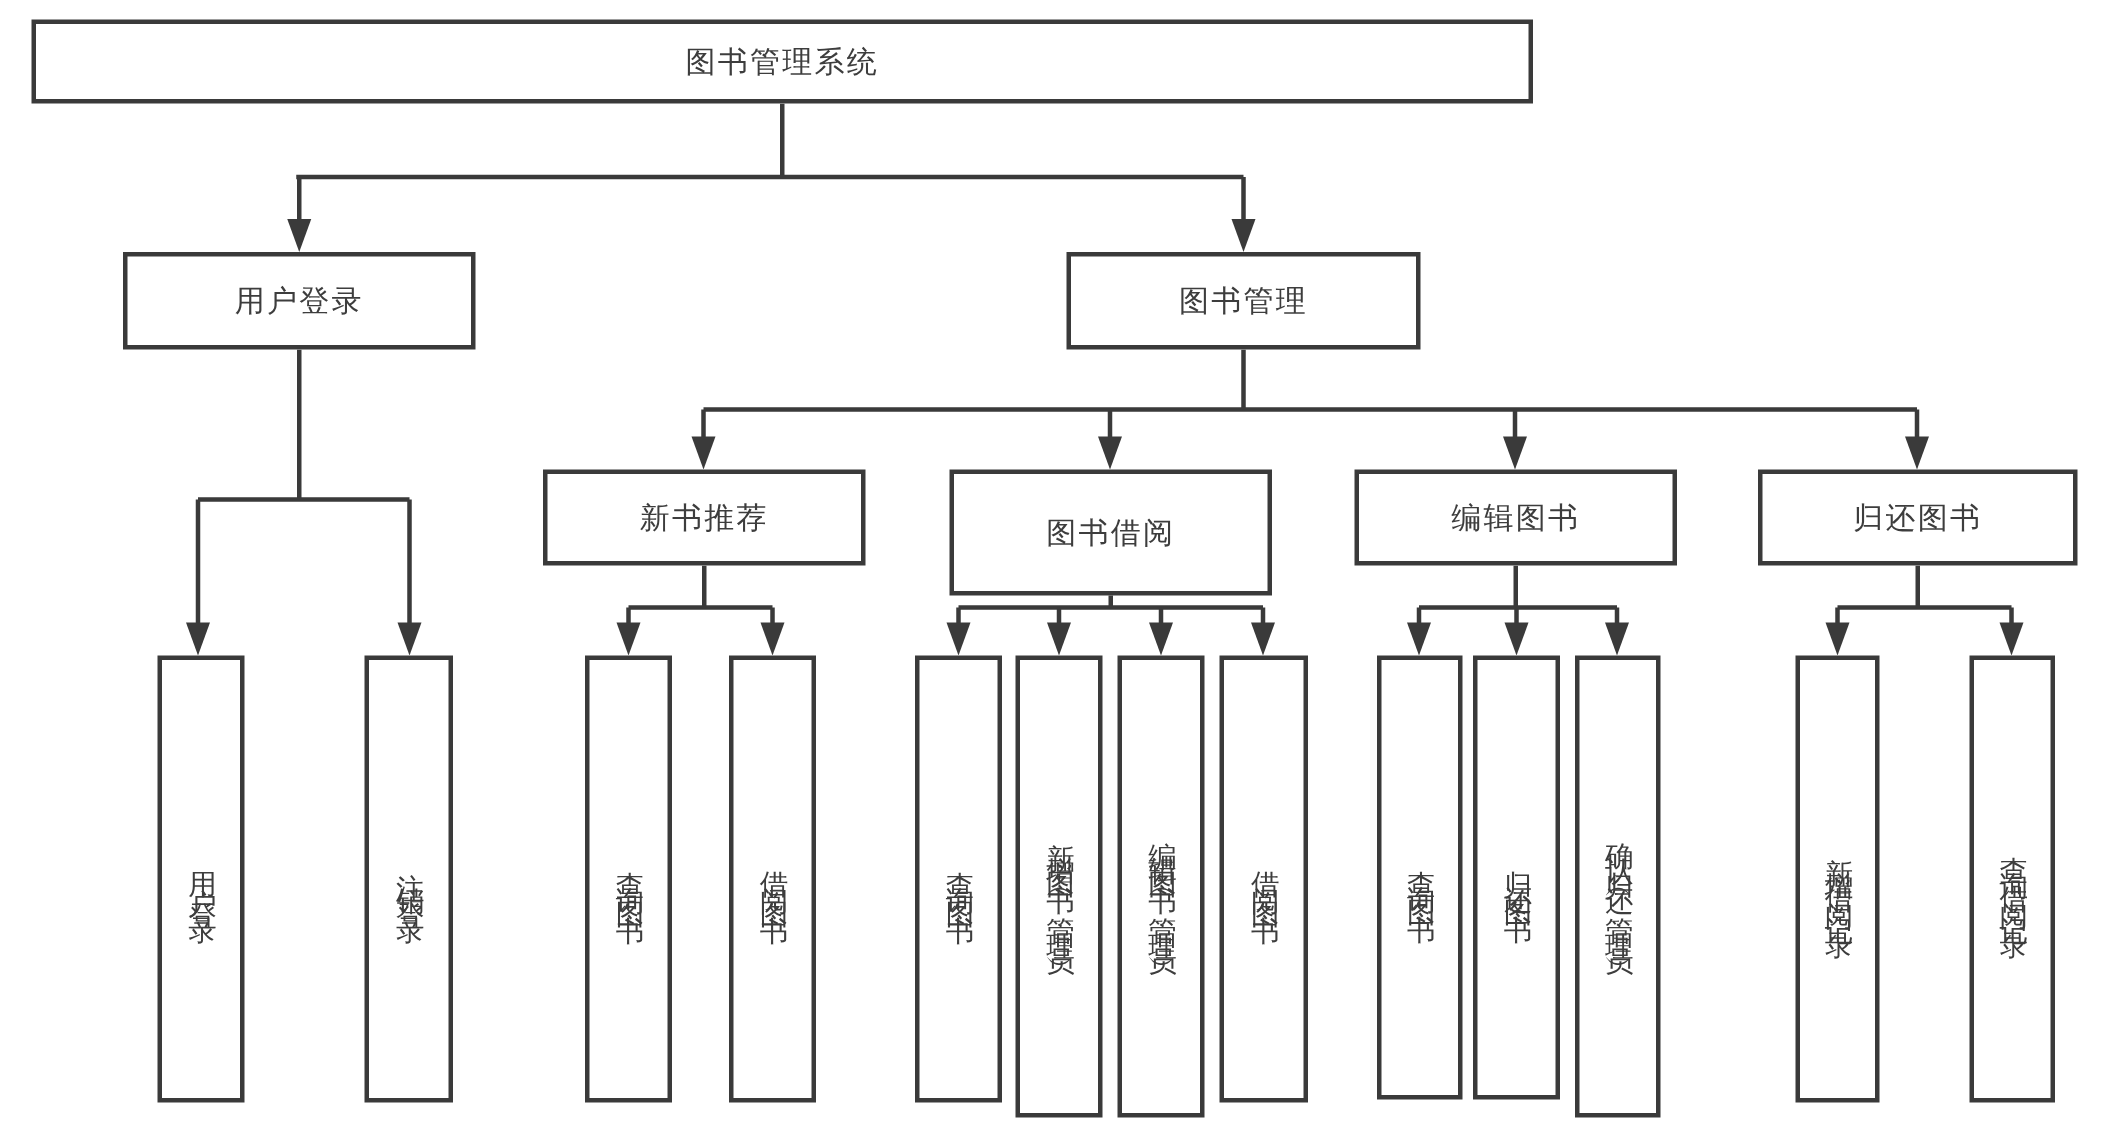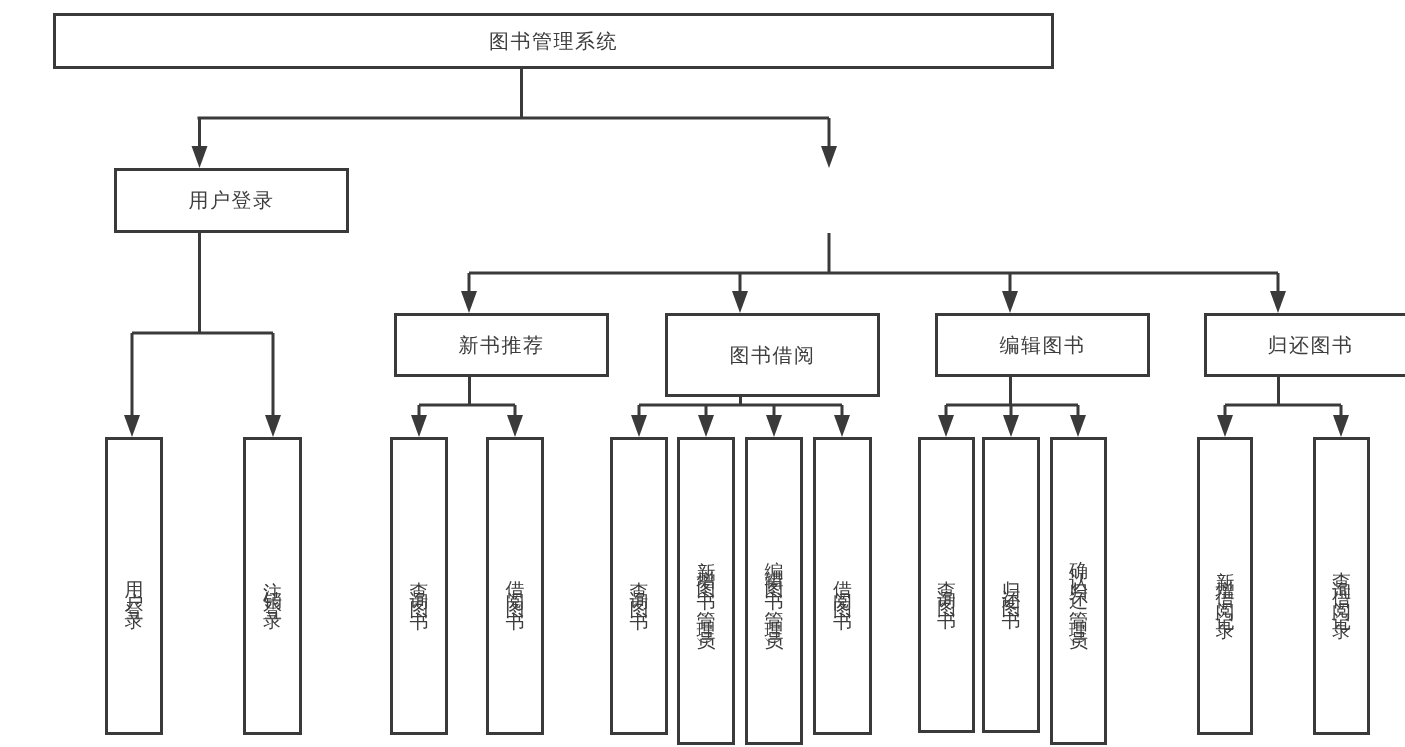--- a/index.html
+++ b/index.html
@@ -22,21 +22,20 @@
   #connectors polygon{fill:var(--line);stroke:none;}
   .hbox{
     position:absolute;
     box-sizing:border-box;
     border:3px solid var(--line);
     background:#fff;
     display:flex;align-items:center;justify-content:center;
     font-size:20px;
     letter-spacing:1.5px;
     color:var(--text);
-    margin-left:32px;
   }
   .vbox{
     position:absolute;
     top:437px;height:298px;
     box-sizing:border-box;
     border:3px solid var(--line);
     background:#fff;
     display:flex;align-items:center;justify-content:center;
   }
   .vbox.tall{height:308px;}
@@ -98,20 +97,23 @@
     <polygon points="1333,415 1349,415 1341,437"></polygon>
   </svg>
 
   <div class="hbox" style="left:21px;top:13px;width:1001px;height:56px;">
     <span>图书管理系统</span>
   </div>
 
   <div class="hbox" style="left:82px;top:168px;width:235px;height:65px;">
     <span>用户登录</span>
   </div>
+  <div class="hbox" style="left:711px;top:168px;width:236px;height:65px;">
+    <span>图书管理</span>
+  </div>
 
   <div class="hbox" style="left:362px;top:313px;width:215px;height:64px;justify-content:center;">
     <span>新书推荐</span>
   </div>
   <div class="hbox" style="left:633px;top:313px;width:215px;height:84px;">
     <span>图书借阅</span>
   </div>
   <div class="hbox" style="left:903px;top:313px;width:215px;height:64px;">
     <span>编辑图书</span>
   </div>

